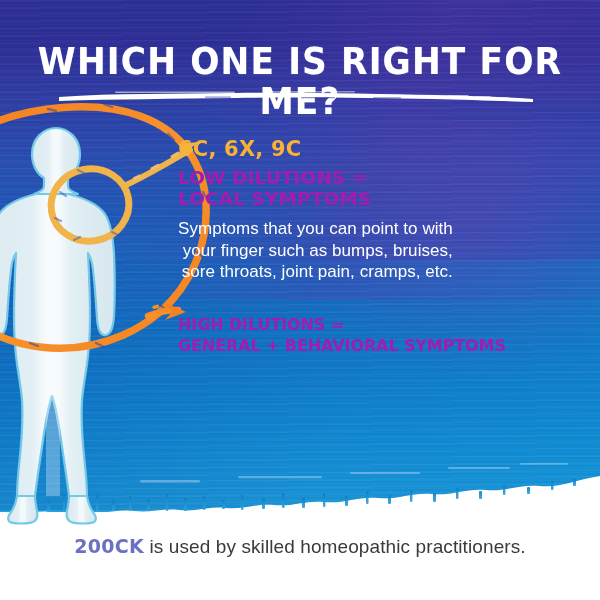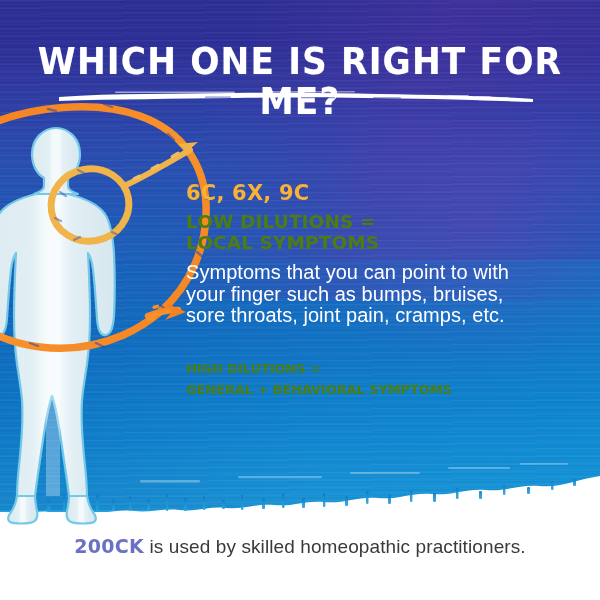--- a/index.html
+++ b/index.html
@@ -94,51 +94,52 @@
     font-weight:700;
     font-size:37px;
     letter-spacing:1.2px;
     line-height:40px;
     transform:scaleX(.93);
     text-shadow:0 0 1px rgba(255,255,255,.35);
   }
   .title-underline{position:absolute;left:55px;top:88px;width:490px;height:22px;}
 
   
-  .block{position:absolute;left:186px;margin-top:44px;}
+  .block{position:absolute;left:178px;}
   .kv{
     font-family:"DejaVu Sans", sans-serif;
     font-weight:700;
     font-size:21px;
     letter-spacing:.2px;
     line-height:24px;
     margin:0 0 6px 0;
   }
   .kv.gold{color:#f9b233;}
   .kv.orange{color:#f5821f;}
   .sub{
-    color:#4d7c0f;
+    color:#a21caf;
     font-family:"DejaVu Sans", sans-serif;
     font-weight:700;
     font-size:18.5px;
     line-height:21px;
     letter-spacing:.1px;
     margin:0 0 9px 0;
     white-space:pre-line;
   }
-  .sub.tight{font-size:13px;letter-spacing:-.1px;}
+  .sub.tight{font-size:16px;letter-spacing:-.1px;}
   .body{
     color:#ffffff;
     font-family:"Liberation Sans", sans-serif;
     font-weight:400;
-    font-size:20px;
+    font-size:17px;
     line-height:21.5px;
     letter-spacing:.05px;
     margin:0;
     white-space:pre-line;
+    text-align:right;
   }
 
   
   .footer{
     position:absolute;left:0;top:534px;width:600px;
     text-align:center;
     font-family:"Liberation Sans", sans-serif;
     font-size:19px;
     line-height:24px;
     color:#3a3a3c;

